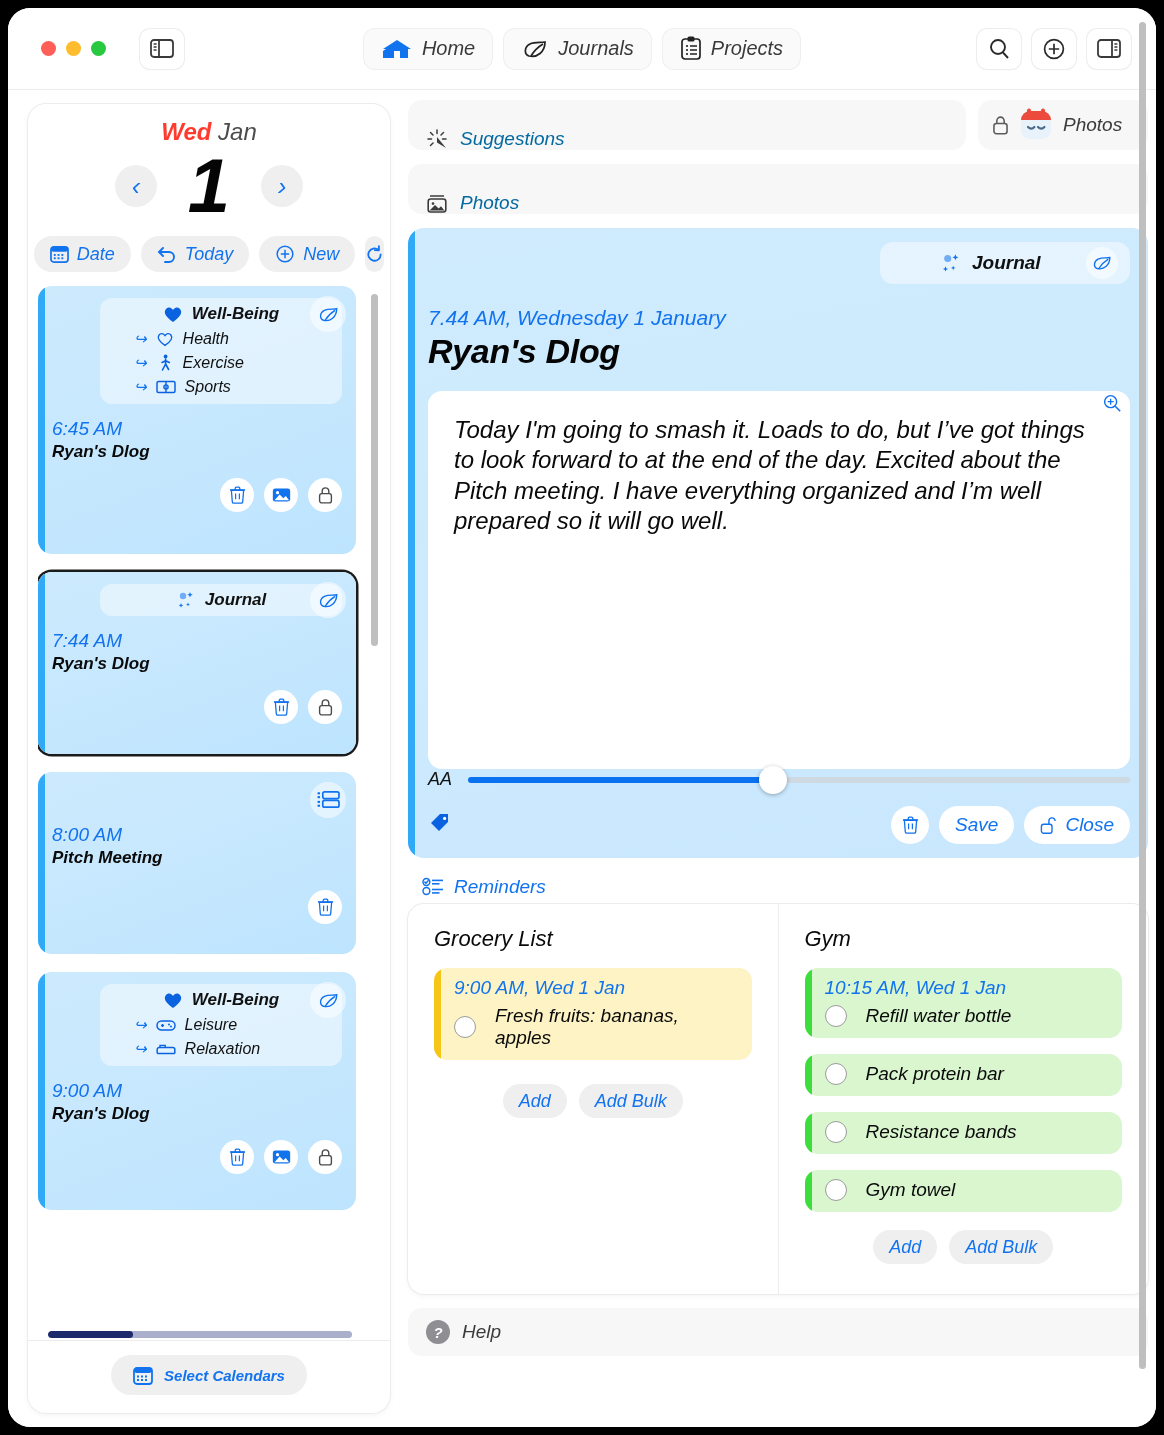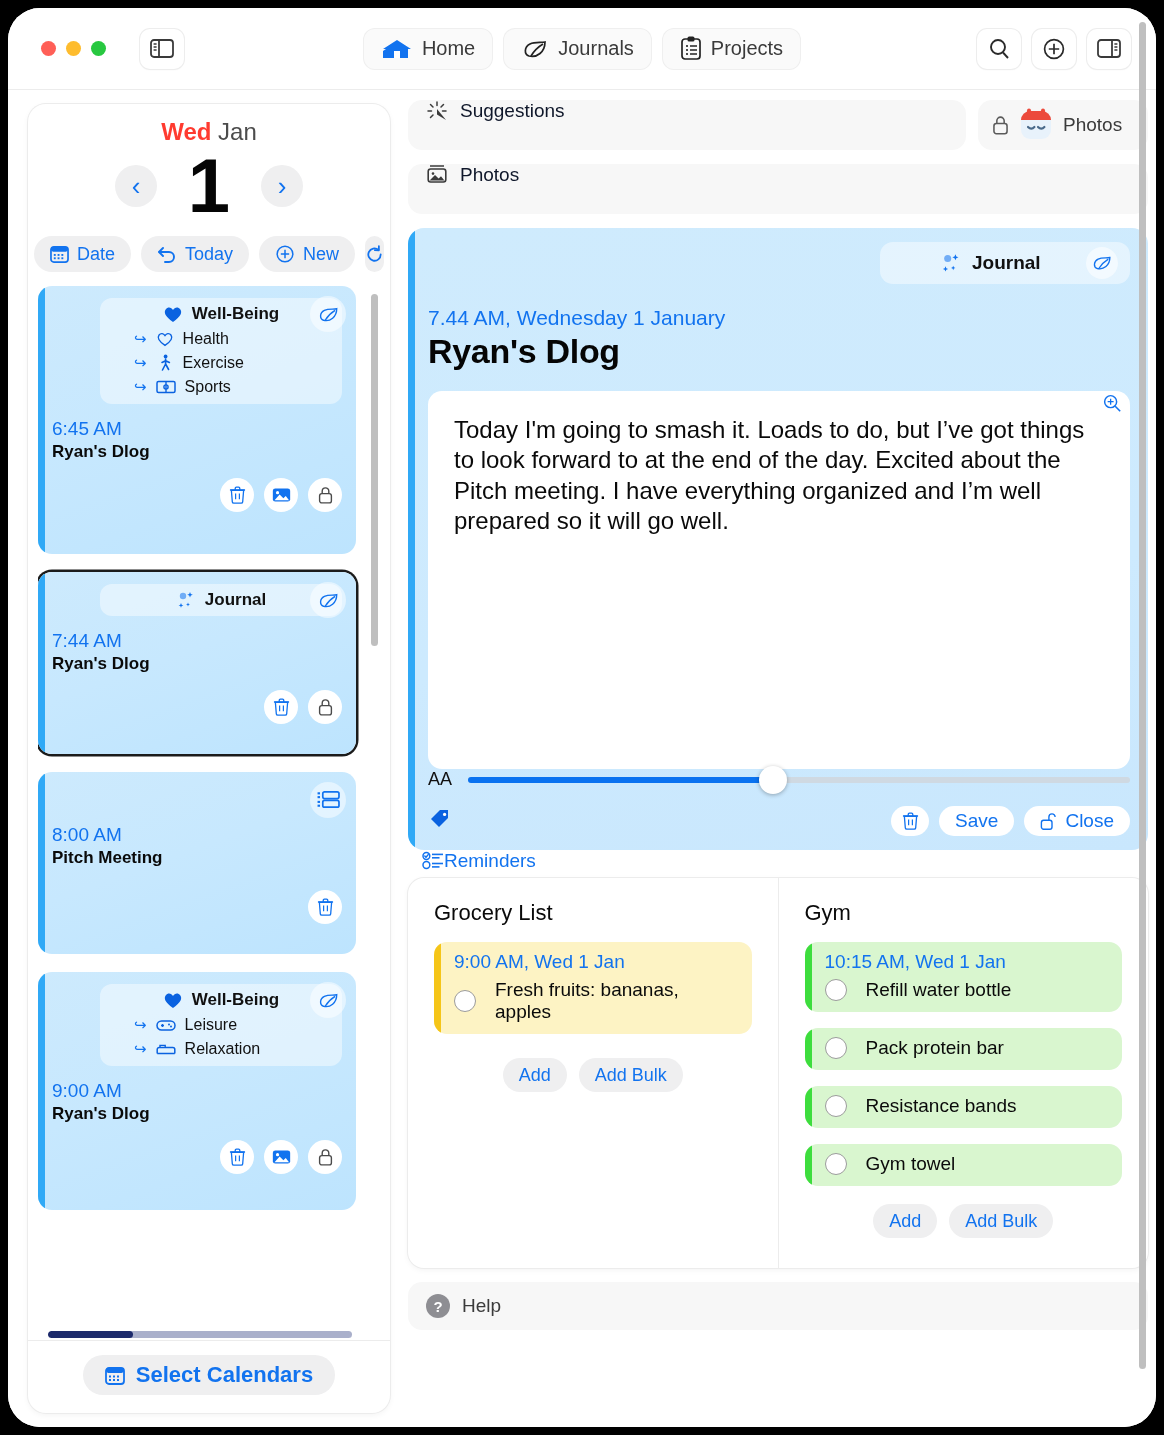--- a/index.html
+++ b/index.html
@@ -4,22 +4,23 @@
 <style>
   * { box-sizing: border-box; margin:0; padding:0; }
   html,body{
     width:1164px; height:1435px;
     background:#000; overflow:hidden;
     font-family:"Liberation Sans", sans-serif;
     -webkit-font-smoothing:antialiased;
   }
   .window{
     position:absolute; left:8px; top:8px; width:1148px; height:1419px;
-    background:#ffffff; border-radius:32px; overflow:hidden;
+    background:#ffffff; border-radius:22px; overflow:hidden;
     box-shadow:0 0 0 1px rgba(0,0,0,.06);
+    font-style:italic;
   }
 
   
   .titlebar{
     position:relative; height:82px; background:#ffffff;
     border-bottom:1px solid #ececec;
     display:flex; align-items:center;
   }
   .traffic{ display:flex; gap:10px; margin-left:33px; }
   .dot{ width:15px; height:15px; border-radius:50%; }
@@ -112,30 +113,30 @@
   .label-only{ padding-top:26px; }
 
   .sbar{ position:absolute; right:4px; width:7px; border-radius:4px; background:#bfbfbf; }
   .hbar{ position:absolute; left:10px; right:30px; bottom:2px; height:7px; border-radius:4px;
          background:#aab0cb; overflow:hidden;}
   .hbar i{ display:block; height:100%; width:28%; background:#1c2a6b; border-radius:4px;}
 
   .cal-foot{ border-top:1px solid #ececec; padding:14px 0 18px; display:flex; justify-content:center; }
   .selcal{
     height:40px;border-radius:20px;background:#efeff0;display:flex;align-items:center;gap:11px;
-    padding:0 22px; color:#1273ef; font-size:22px; font-weight:bold;
+    padding:0 22px; color:#1273ef; font-size:15px; font-weight:bold;
   }
 
   
   .main{ flex:1; padding:10px 8px 8px 4px; display:flex; flex-direction:column; overflow:hidden;}
   .barrow{ display:flex; gap:12px; }
   .greybar{
     flex:1; height:50px; border-radius:14px; background:#f7f7f7;
-    display:flex; align-items:flex-start; gap:12px; padding:0 18px;
-    font-size:19px; color:#0f172a;
+    display:flex; align-items:flex-end; gap:12px; padding:0 18px;
+    font-size:19px; color:#0369a1;
   }
   .discuss{
     width:170px; flex:0 0 170px; height:50px; border-radius:14px; background:#f7f7f7;
     display:flex; align-items:center; gap:10px; padding:0 14px; font-size:19px; color:#3b3b3b;
   }
   .avatar{ width:34px;height:34px;border-radius:9px; overflow:hidden; flex:0 0 34px;}
 
   .journal-card{
     margin-top:14px; border-radius:16px; position:relative; overflow:hidden;
     background:linear-gradient(170deg,#cfebfd 0%,#cdeafe 60%,#c9e7fd 100%);
@@ -160,26 +161,26 @@
   }
   .sliderrow{ display:flex; align-items:center; gap:16px; }
   .aa{ font-size:18px; color:#111; }
   .track{ flex:1; height:6px; border-radius:3px; background:#cfd9e2; position:relative; }
   .track i{ position:absolute;left:0;top:0;bottom:0;width:46%;background:#0a72f0;border-radius:3px;}
   .knob{ position:absolute; left:46%; top:50%; transform:translate(-50%,-50%);
          width:28px;height:28px;border-radius:50%;background:#fff;box-shadow:0 1px 4px rgba(0,0,0,.3);}
   .footrow{ display:flex; align-items:center; margin-top:16px; }
   .footactions{ margin-left:auto; display:flex; align-items:center; gap:10px; }
   .wbtn{
-    height:30px;border-radius:19px;background:#fff;display:flex;align-items:center;gap:8px;
+    height:38px;border-radius:19px;background:#fff;display:flex;align-items:center;gap:8px;
     padding:0 16px; color:#1273ef; font-size:19px;
   }
   .wbtn.round{ width:38px;padding:0;justify-content:center; }
 
-  .rem-head{ display:flex; align-items:center; padding-left:14px; }
+  .rem-head{ display:flex; align-items:center; gap:10px; margin-top:18px; padding-left:14px; }
   .rem-head-label{ color:#1273ef; font-size:19px; }
   .rem-card{
     margin-top:6px; background:#fff; border-radius:16px;
     box-shadow:0 0 0 1px #ececec, 0 2px 6px rgba(0,0,0,.05);
     display:flex; min-height:390px;
   }
   .rem-col{ flex:1; padding:22px 26px; }
   .rem-col + .rem-col{ border-left:1px solid #ececec; }
   .rem-title{ font-size:22px; color:#0a0a0a; }
   .rem-item{

